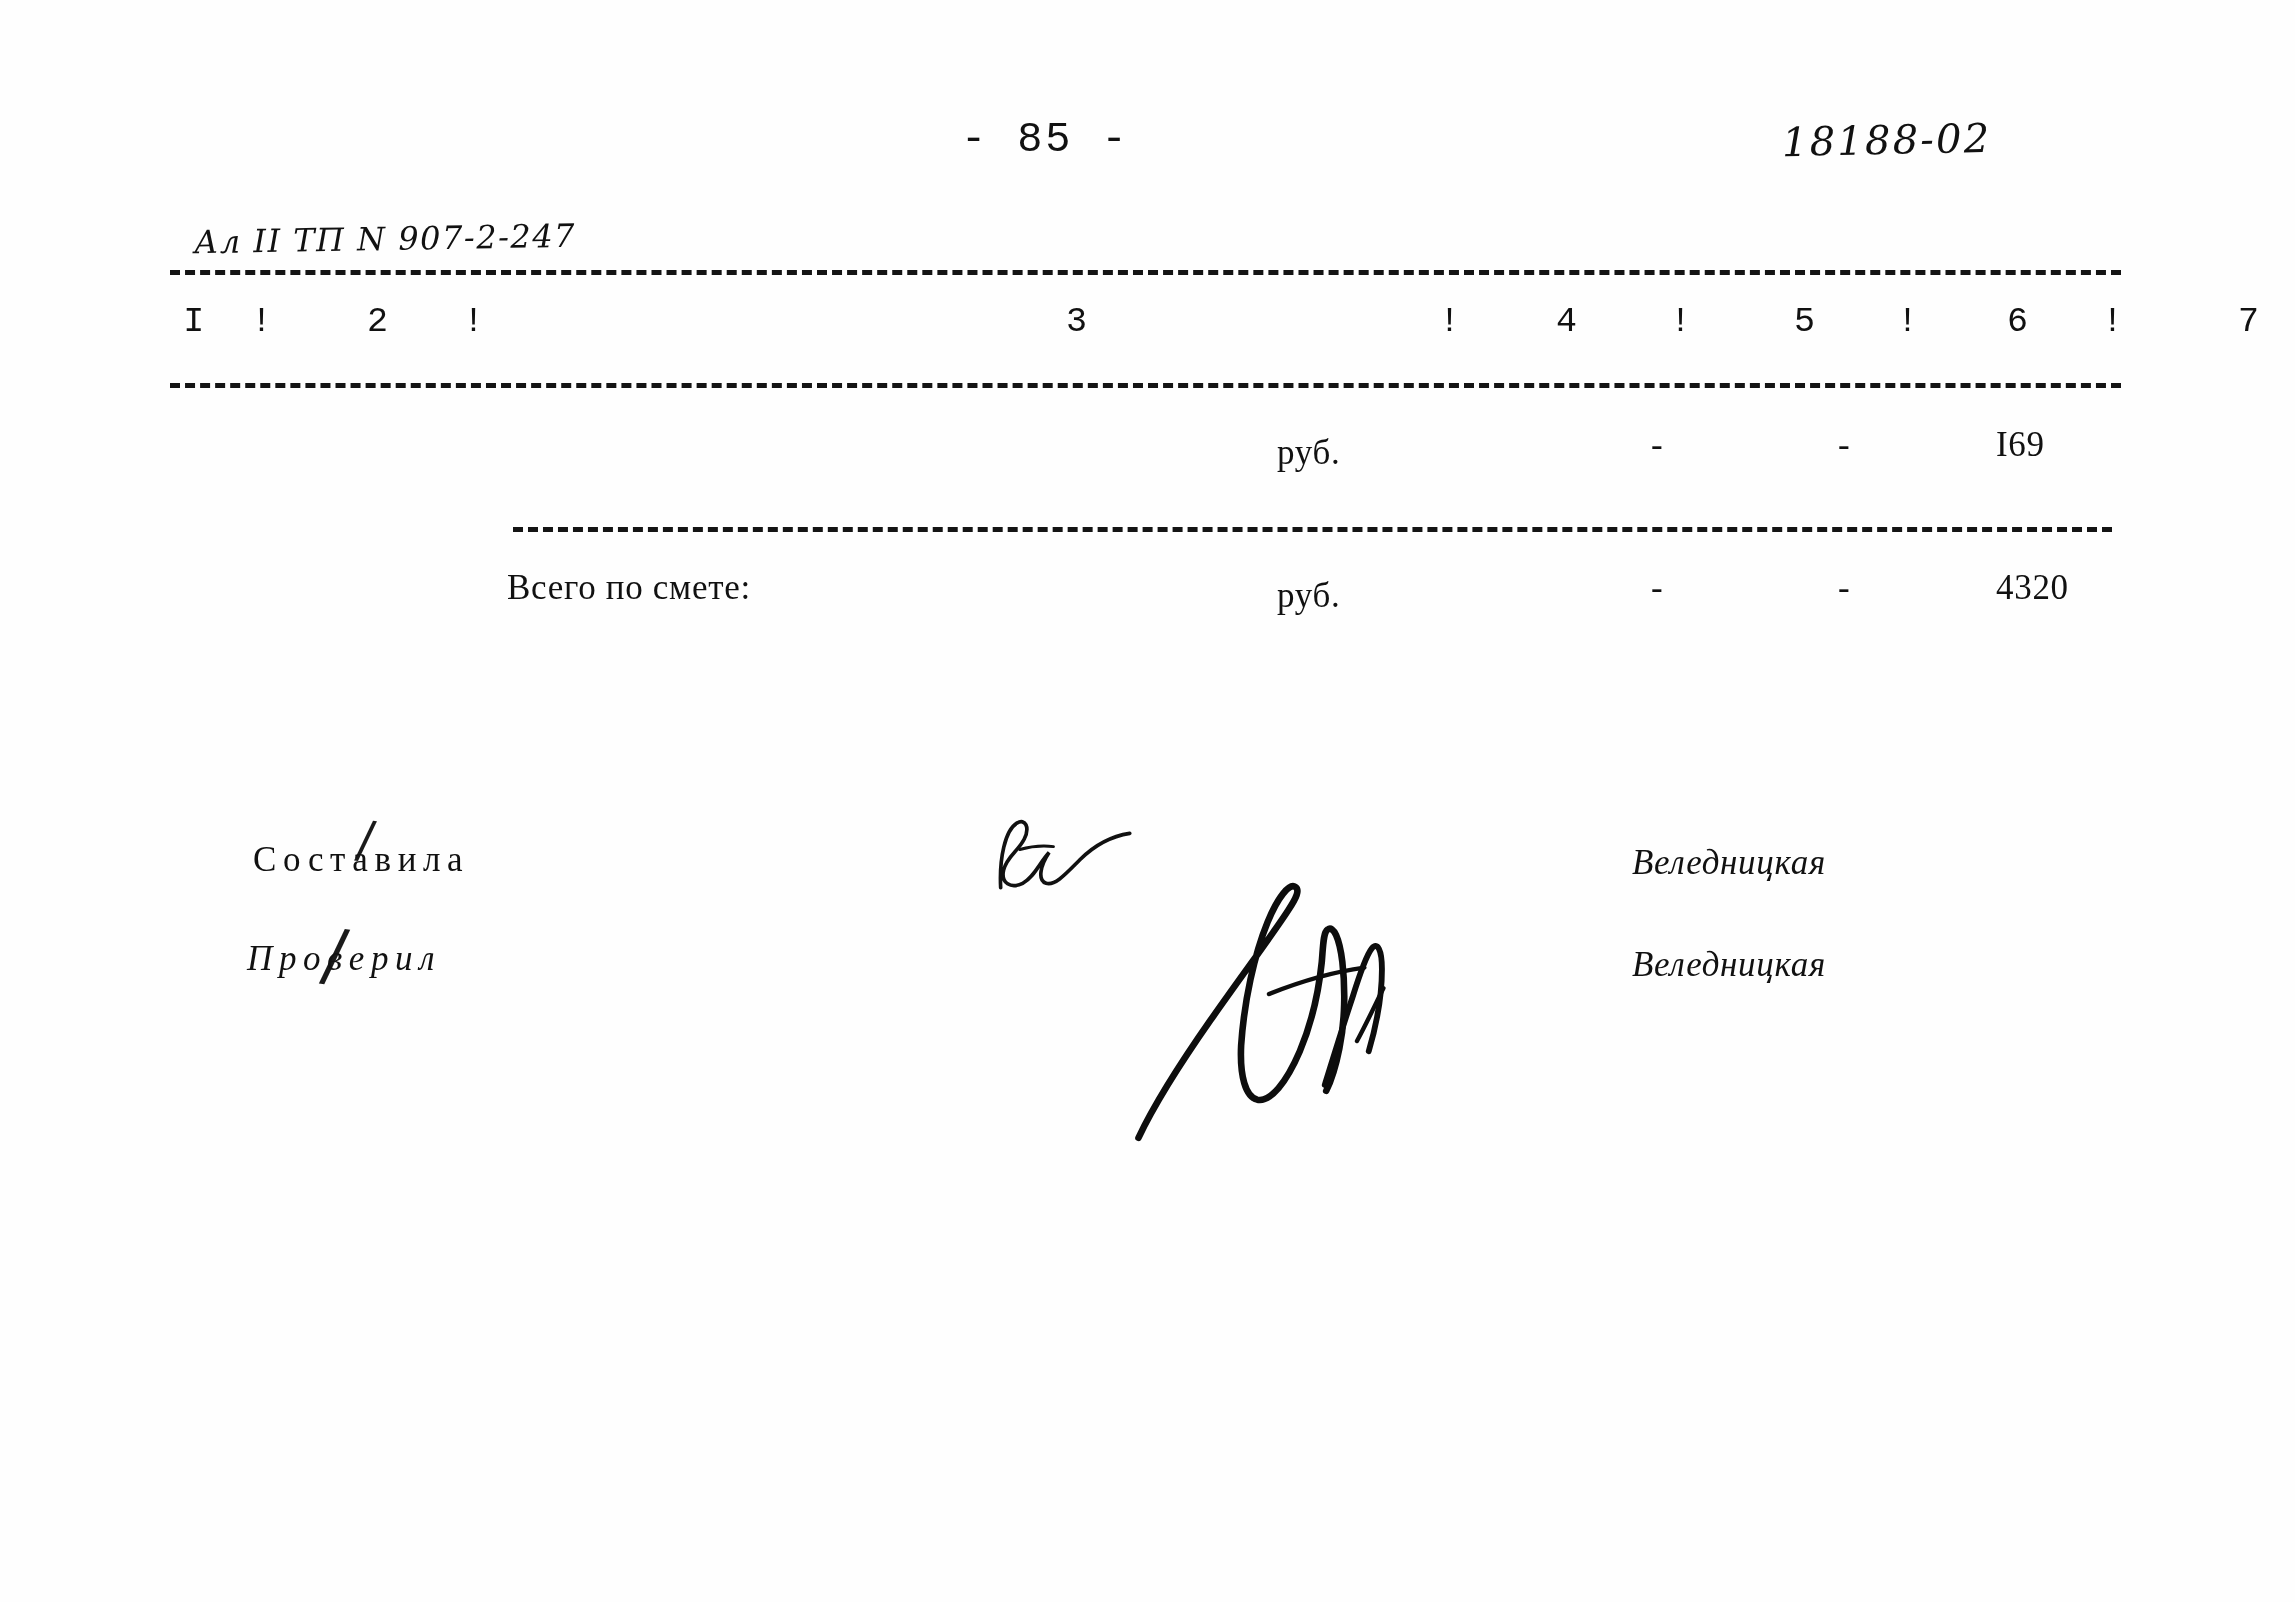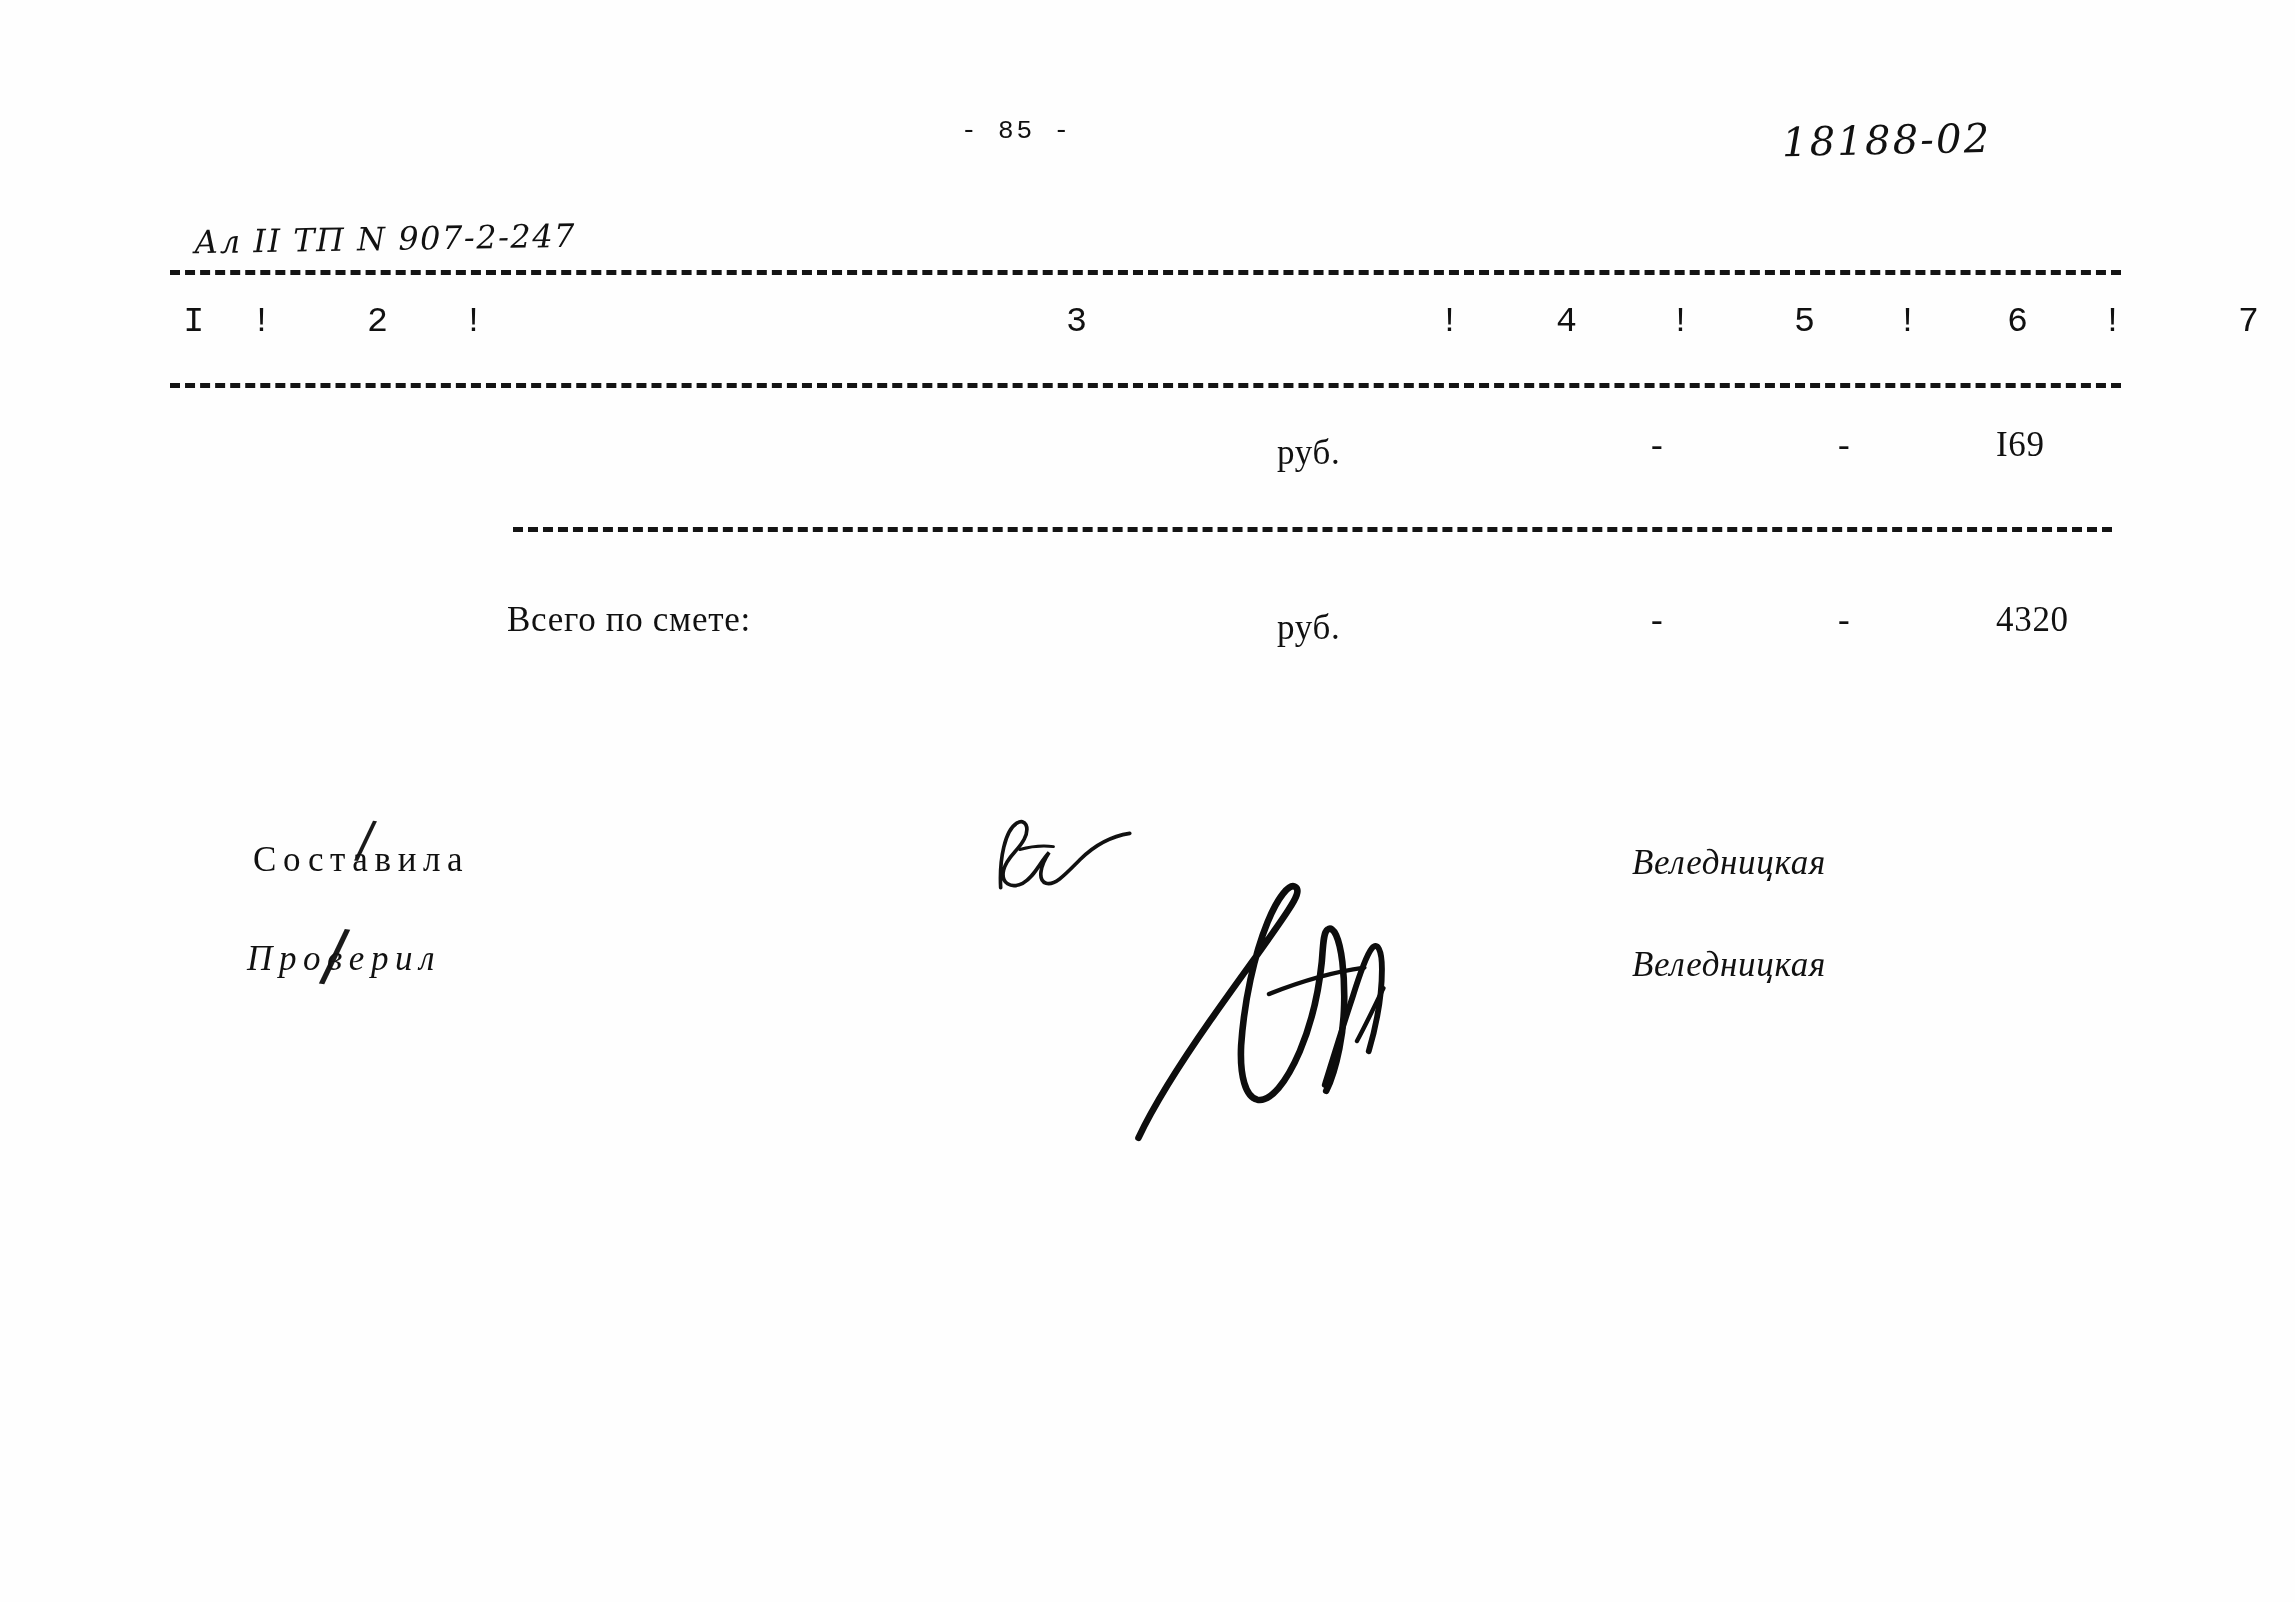--- a/index.html
+++ b/index.html
@@ -19,21 +19,21 @@
     position: absolute;
     inset: 0;
     background: #fefefe;
   }
 
   
   .page-number {
     position: absolute;
     left: 961px;
     top: 116px;
-    font-size: 26px;
+    font-size: 42px;
     letter-spacing: 2.9px;
     font-family: "Liberation Mono", monospace;
   }
   .doc-code {
     position: absolute;
     left: 1782px;
     top: 117px;
     font-size: 40px;
     font-family: "DejaVu Serif", serif;
     font-style: italic;
@@ -92,21 +92,21 @@
   
   .datarow {
     position: absolute;
     left: 170px;
     width: 1951px;
     height: 51px;
     font-size: 35px;
     letter-spacing: 0.7px;
   }
   .row-1 { top: 425px; }
-  .row-2 { top: 600px; font-family: Liberation Serif, serif; }
+  .row-2 { top: 568px; font-family: Liberation Serif, serif; }
 
   .cell-desc  { position: absolute; left: 337px; white-space: nowrap; }
   .cell-unit  { position: absolute; left: 1107px; white-space: nowrap; margin-top: 8px; }
   .cell-5     { position: absolute; left: 1481px; }
   .cell-6     { position: absolute; left: 1668px; }
   .cell-7     { position: absolute; left: 1826px; width: 220px; text-align: left; }
 
   
   .sig-label {
     position: absolute;

